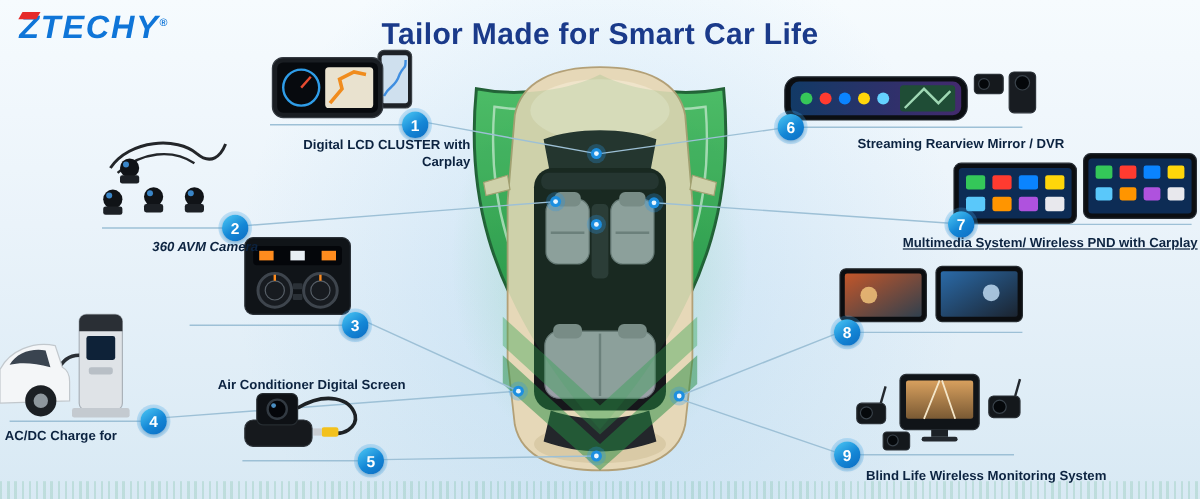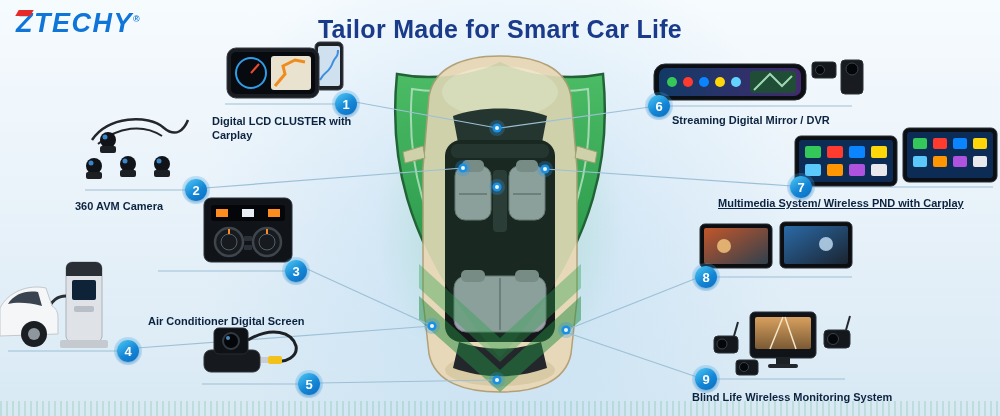--- a/index.html
+++ b/index.html
@@ -38,21 +38,21 @@
     position:absolute; width:22px; height:22px; border-radius:50%; z-index:5;
     background:linear-gradient(145deg,#4ec9f5 0%, #1487d6 55%, #0c6cc2 100%);
     color:#fff; font-size:13px; font-weight:bold;
     display:flex; align-items:center; justify-content:center;
     box-shadow:0 0 0 3px rgba(70,170,235,.28), 0 1px 3px rgba(0,40,80,.35);
   }
 
   .plabel {
     position:absolute; z-index:5;
     font-size:11px; font-weight:bold; color:#0c2340;
-    text-align:left; line-height:1.3;
+    text-align:right; line-height:1.3;
   }
 
   #matrix {
     position:absolute; bottom:0; left:0; width:100%; height:15px; z-index:1;
     background:repeating-linear-gradient(90deg, rgba(25,145,75,.14) 0 2px, rgba(25,145,75,0) 2px 6px);
   }
 </style>
 </head>
 <body>
 
@@ -190,21 +190,21 @@
       <circle cx="13" cy="53" r="2.5" fill="#3a86c8"></circle>
       <rect x="8" y="62" width="16" height="7" rx="2" fill="#1c2025"></rect>
     <circle cx="50" cy="54" r="8" fill="#101317"></circle>
       <circle cx="47" cy="51" r="2.5" fill="#3a86c8"></circle>
       <rect x="42" y="60" width="16" height="7" rx="2" fill="#1c2025"></rect>
     <circle cx="84" cy="54" r="8" fill="#101317"></circle>
       <circle cx="81" cy="51" r="2.5" fill="#3a86c8"></circle>
       <rect x="76" y="60" width="16" height="7" rx="2" fill="#1c2025"></rect>
   </svg>
   <div class="badge" style="left:185px;top:179px;">2</div>
-  <div class="plabel" style="left:75px;top:199px;width:140px;">360 AVM Camera</div>
+  <div class="plabel" style="left:75px;top:199px;width:140px;font-style:italic;">360 AVM Camera</div>
 
   <svg class="pimg" style="left:202px;top:196px;" width="92" height="70" viewBox="0 0 92 70">
     <rect x="2" y="2" width="88" height="64" rx="7" fill="#101418" stroke="#2b3138"></rect>
     <rect x="9" y="9" width="74" height="16" rx="3" fill="#04060a"></rect>
     <rect x="14" y="13" width="12" height="8" fill="#ff8c1e"></rect>
     <rect x="40" y="13" width="12" height="8" fill="#e8eef4"></rect>
     <rect x="66" y="13" width="12" height="8" fill="#ff8c1e"></rect>
     <circle cx="27" cy="46" r="14" fill="#171b20" stroke="#3e454d" stroke-width="2.5"></circle>
     <circle cx="27" cy="46" r="8" fill="none" stroke="#565e66"></circle>
     <line x1="27" y1="38" x2="27" y2="33" stroke="#ff8c1e" stroke-width="2"></line>
@@ -224,20 +224,21 @@
     <rect x="74" y="50" width="20" height="6" rx="2" fill="#b8bfc6"></rect>
     <rect x="60" y="84" width="48" height="8" rx="2" fill="#c4cad0"></rect>
     <path d="M66,40 C52,40 50,52 44,56" stroke="#2a2f35" stroke-width="3" fill="none"></path>
     <path d="M0,52 C8,36 28,28 46,32 L52,50 C56,52 58,56 58,62 L58,78 L0,80 Z" fill="#f4f6f8" stroke="#c2c8cd"></path>
     <path d="M8,48 C14,38 26,34 38,36 L42,50 C28,46 16,46 8,48 Z" fill="#3a4450"></path>
     <circle cx="34" cy="78" r="13" fill="#1b1f24"></circle>
       <circle cx="34" cy="78" r="6" fill="#8e979e"></circle>
   </svg>
   <div class="badge" style="left:117px;top:340px;">4</div>
   <div class="plabel" style="left:4px;top:357px;width:130px;text-align:left;">
+    <div>AC/DC Charge for</div>
   </div>
 
   <svg class="pimg" style="left:198px;top:320px;" width="108" height="60" viewBox="0 0 108 60">
     <rect x="6" y="30" width="56" height="22" rx="7" fill="#16191d" stroke="#2e343a"></rect>
     <rect x="16" y="8" width="34" height="26" rx="5" fill="#0e1115" stroke="#262c31"></rect>
     <circle cx="33" cy="21" r="8" fill="#04060a" stroke="#323a42" stroke-width="2"></circle>
     <circle cx="30" cy="18" r="2" fill="#4a8ec2"></circle>
     <path d="M50,20 C74,6 94,12 98,26 C100,36 88,44 76,40" stroke="#1d2125" stroke-width="3" fill="none"></path>
     <rect x="70" y="36" width="14" height="8" rx="2" fill="#f3c11c"></rect>
     <rect x="63" y="37" width="7" height="6" fill="#c9ced3"></rect>
@@ -259,21 +260,21 @@
     <circle cx="68" cy="28" r="5" fill="#ffd60a"></circle>
     <circle cx="84" cy="28" r="5" fill="#64d2ff"></circle>
     <rect x="98" y="17" width="46" height="22" rx="3" fill="#1f4d36"></rect>
     <path d="M102,36 L118,20 L130,32 L140,22" stroke="#9fd8b4" stroke-width="2" fill="none"></path>
     <rect x="160" y="8" width="24" height="16" rx="3" fill="#15191d" stroke="#2b3137"></rect>
     <circle cx="168" cy="16" r="4.5" fill="#04070a" stroke="#39424a"></circle>
     <rect x="189" y="6" width="22" height="34" rx="4" fill="#181c21" stroke="#2b3137"></rect>
     <circle cx="200" cy="15" r="6" fill="#04070a" stroke="#39424a"></circle>
   </svg>
   <div class="badge" style="left:648px;top:95px;">6</div>
-  <div class="plabel" style="left:672px;top:113px;width:215px;">Streaming Digital Mirror / DVR</div>
+  <div class="plabel" style="left:672px;top:113px;width:215px;">Streaming Rearview Mirror / DVR</div>
 
   <svg class="pimg" style="left:793px;top:124px;" width="207" height="64" viewBox="0 0 207 64">
     <rect x="2" y="12" width="102" height="50" rx="6" fill="#0b0e12" stroke="#262c33"></rect>
     <rect x="6" y="16" width="94" height="42" rx="3" fill="#0d2c55"></rect>
     <rect x="12" y="22" width="16" height="12" rx="2" fill="#34c759"></rect>
     <rect x="34" y="22" width="16" height="12" rx="2" fill="#ff3b30"></rect>
     <rect x="56" y="22" width="16" height="12" rx="2" fill="#0a84ff"></rect>
     <rect x="78" y="22" width="16" height="12" rx="2" fill="#ffd60a"></rect>
     <rect x="12" y="40" width="16" height="12" rx="2" fill="#5ac8fa"></rect>
     <rect x="34" y="40" width="16" height="12" rx="2" fill="#ff9500"></rect>

